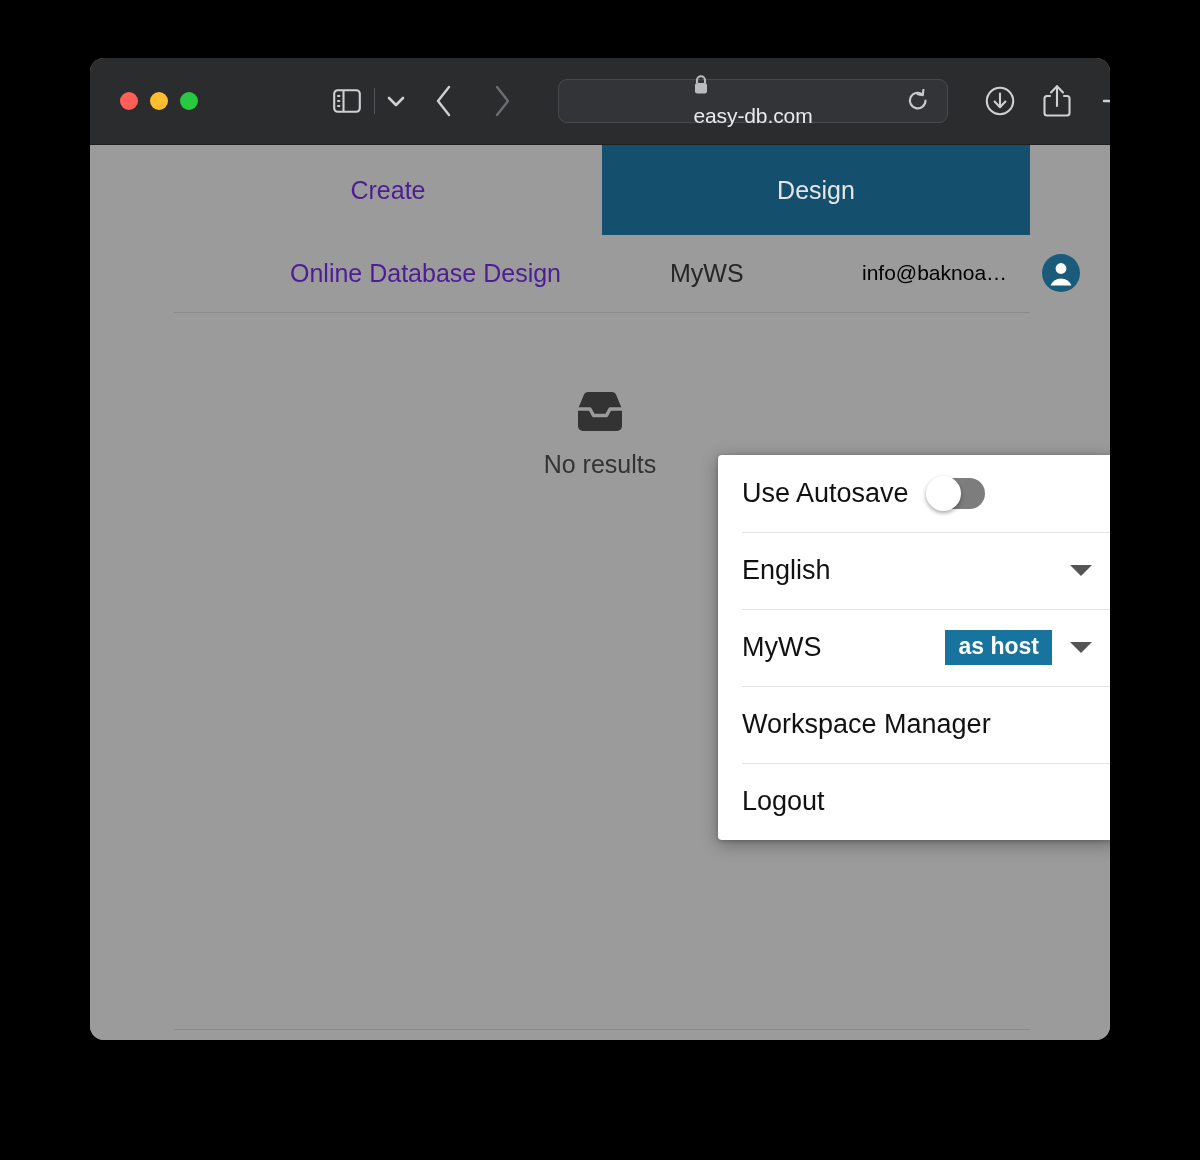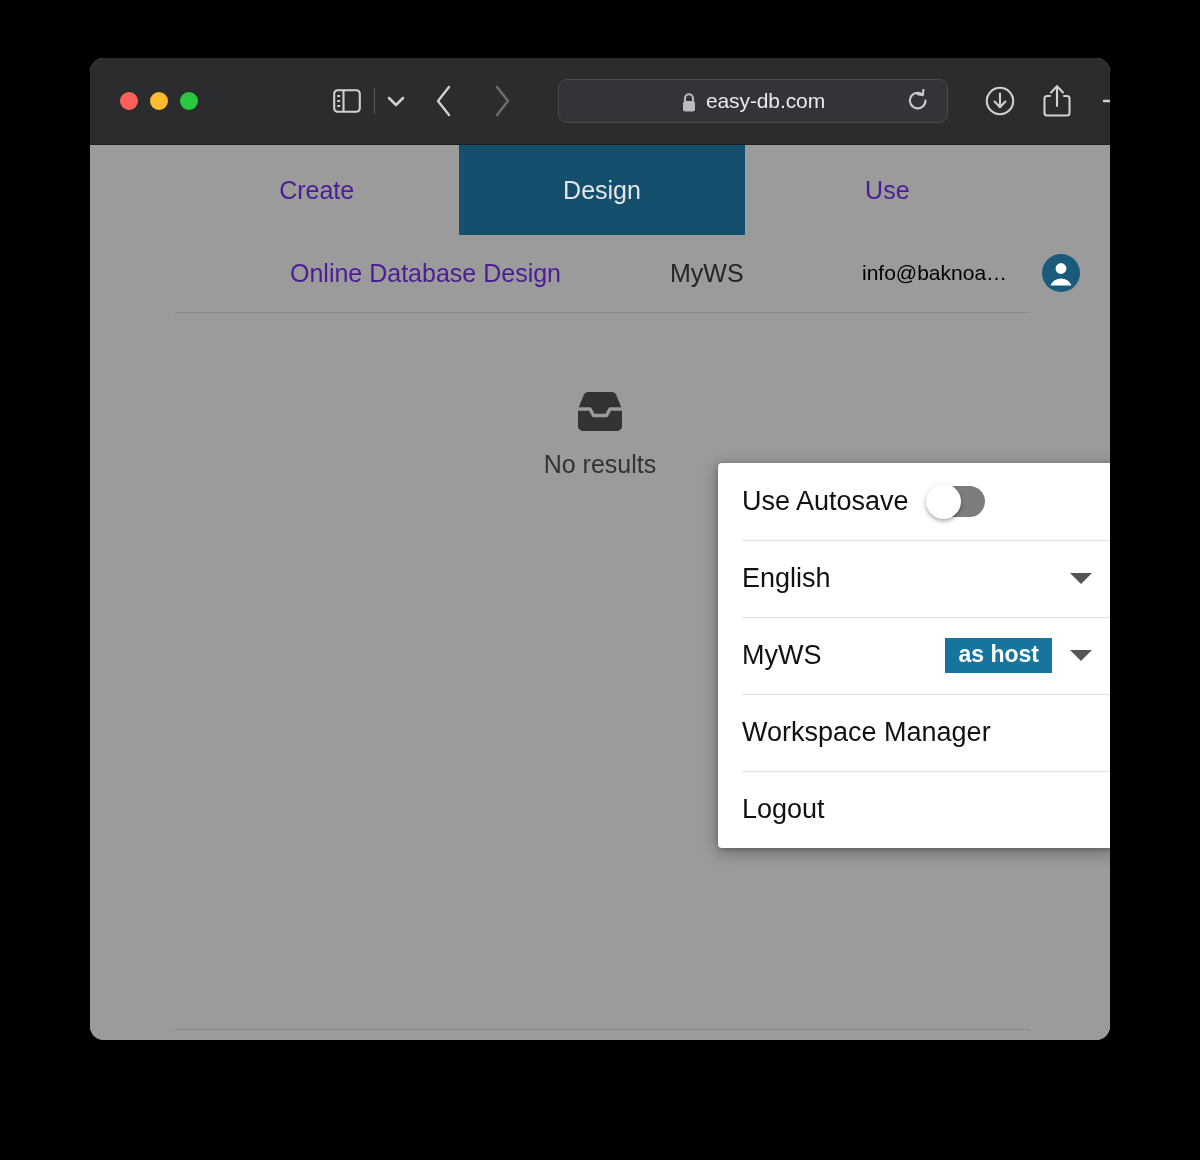--- a/index.html
+++ b/index.html
@@ -79,21 +79,21 @@
     transform: translateY(-50%);
     width: 390px;
     height: 44px;
     background: #333437;
     border: 1px solid #48494c;
     border-radius: 9px;
     display: flex;
     align-items: center;
     justify-content: center;
   }
-  #url-inner { display: flex; align-items: flex-end; gap: 9px; }
+  #url-inner { display: flex; align-items: flex-start; gap: 9px; flex-direction: column; }
   #url-text {
     color: #e9eaec;
     font-size: 21px;
     letter-spacing: -0.1px;
   }
   #reload-btn {
     position: absolute;
     right: 18px;
     top: 50%;
     transform: translateY(-50%);
@@ -207,21 +207,20 @@
   #account-menu {
     position: absolute;
     left: 628px;
     top: 310px;
     width: 398px;
     background: #ffffff;
     border-radius: 4px;
     box-shadow: 0 4px 18px rgba(0,0,0,0.33), 0 1px 4px rgba(0,0,0,0.22);
     overflow: hidden;
     z-index: 50;
-    margin-top: 8px;
   }
   .menu-item {
     position: relative;
     display: flex;
     align-items: center;
     height: 77px;
     padding: 0 24px;
     cursor: pointer;
   }
   .menu-item + .menu-item::before {
@@ -366,21 +365,20 @@
       </svg>
     </div>
 
   </div>
 
   <div id="page-content">
 
     <div id="tabs-row">
       <div class="tab">Create</div>
       <div class="tab active">Design</div>
-      <div class="tab">Use</div>
     </div>
 
     <div id="header-row">
       <div id="app-title">Online Database Design</div>
       <div id="workspace-name">MyWS</div>
       <div id="account-email">info@baknoa…</div>
       <div id="account-avatar">
         <svg width="38" height="38" viewBox="0 0 38 38">
           <circle cx="19" cy="19" r="19" fill="#1a5a7a"></circle>
           <circle cx="19" cy="14.5" r="5.4" fill="#ffffff"></circle>

